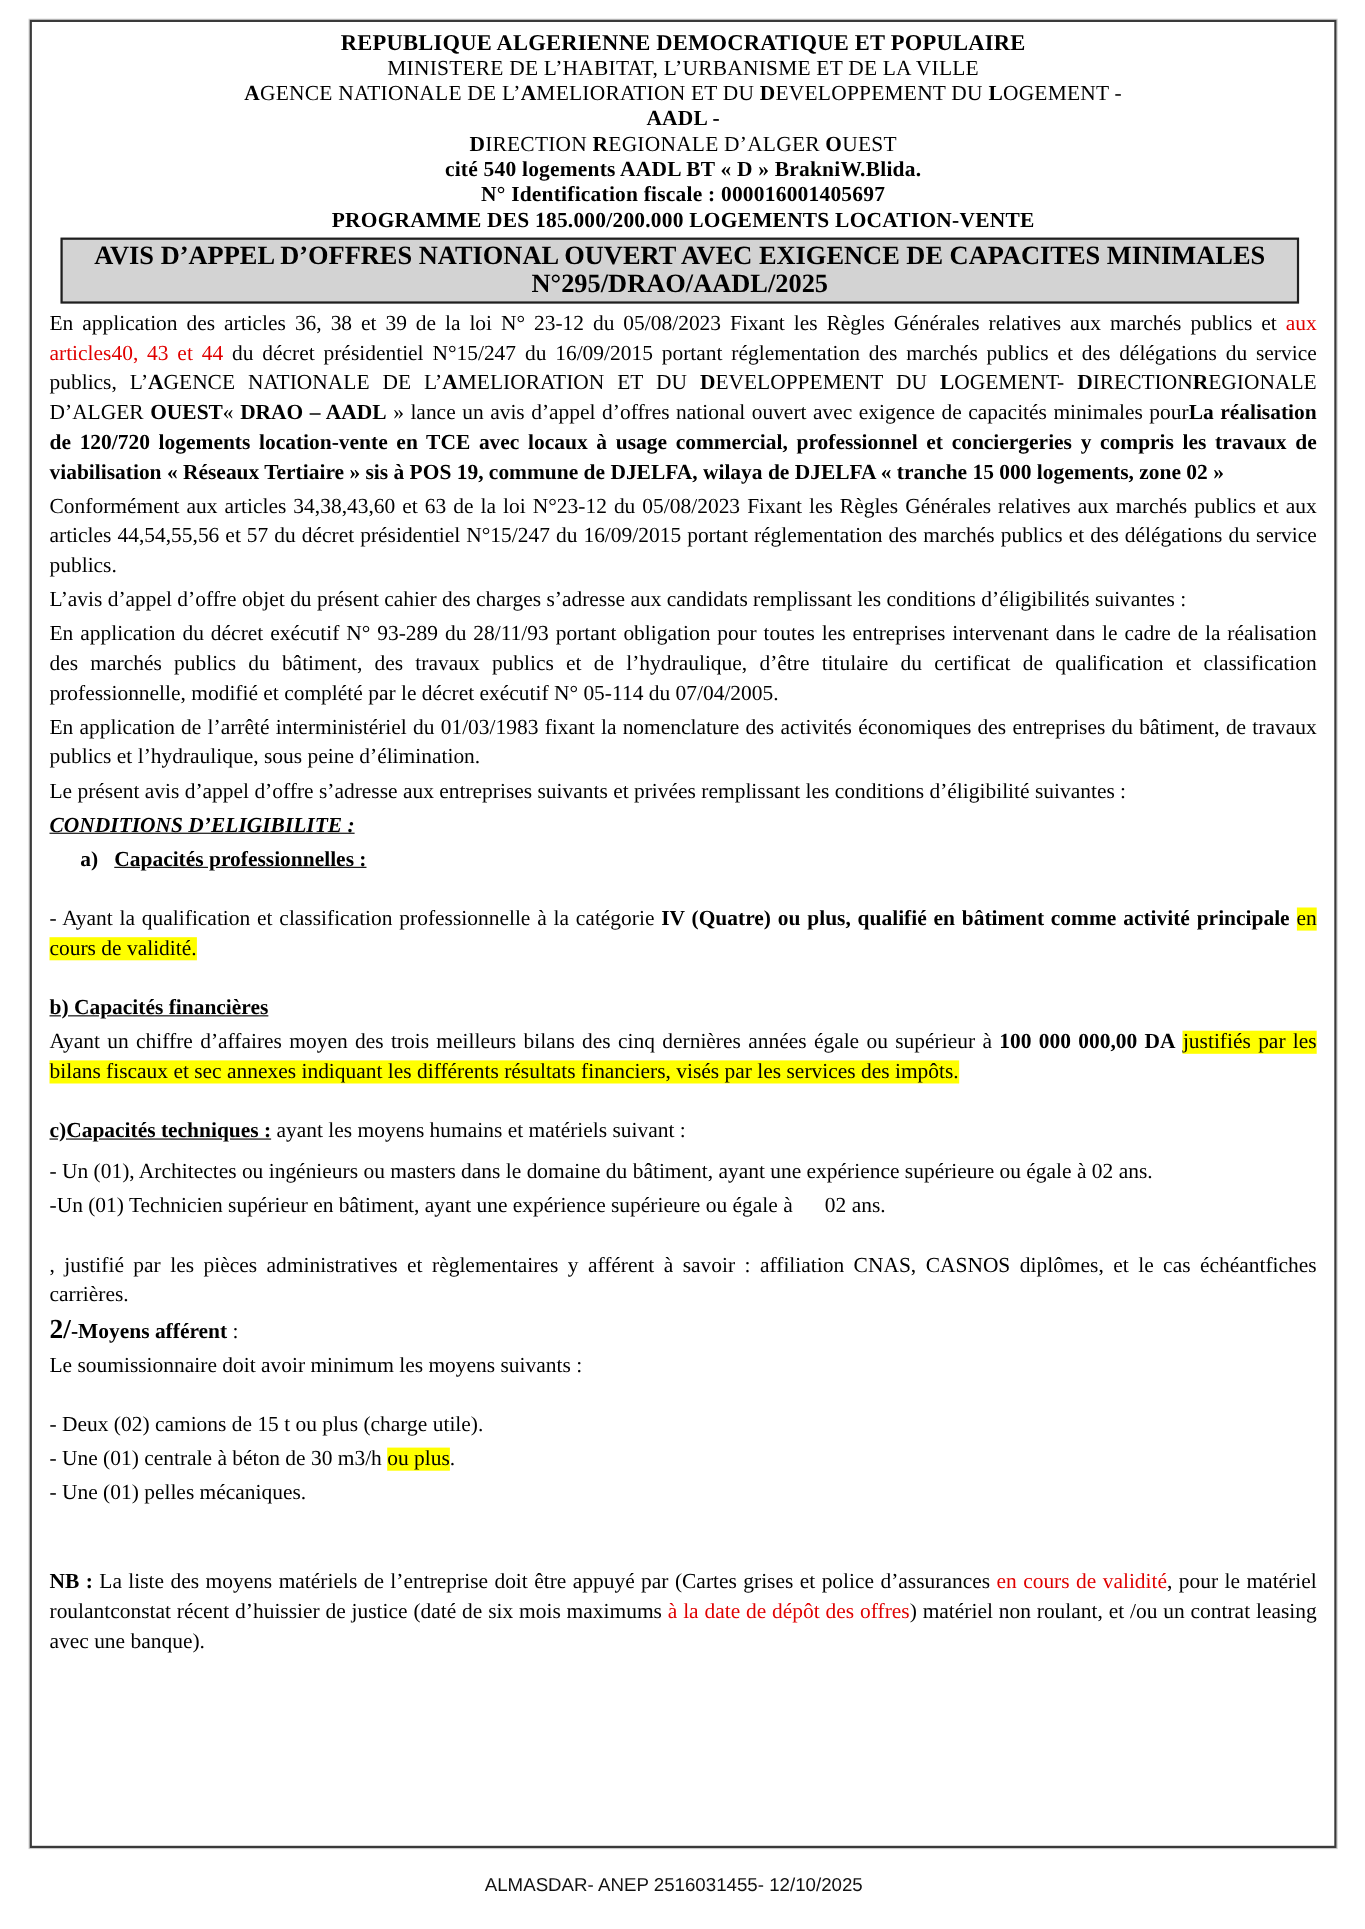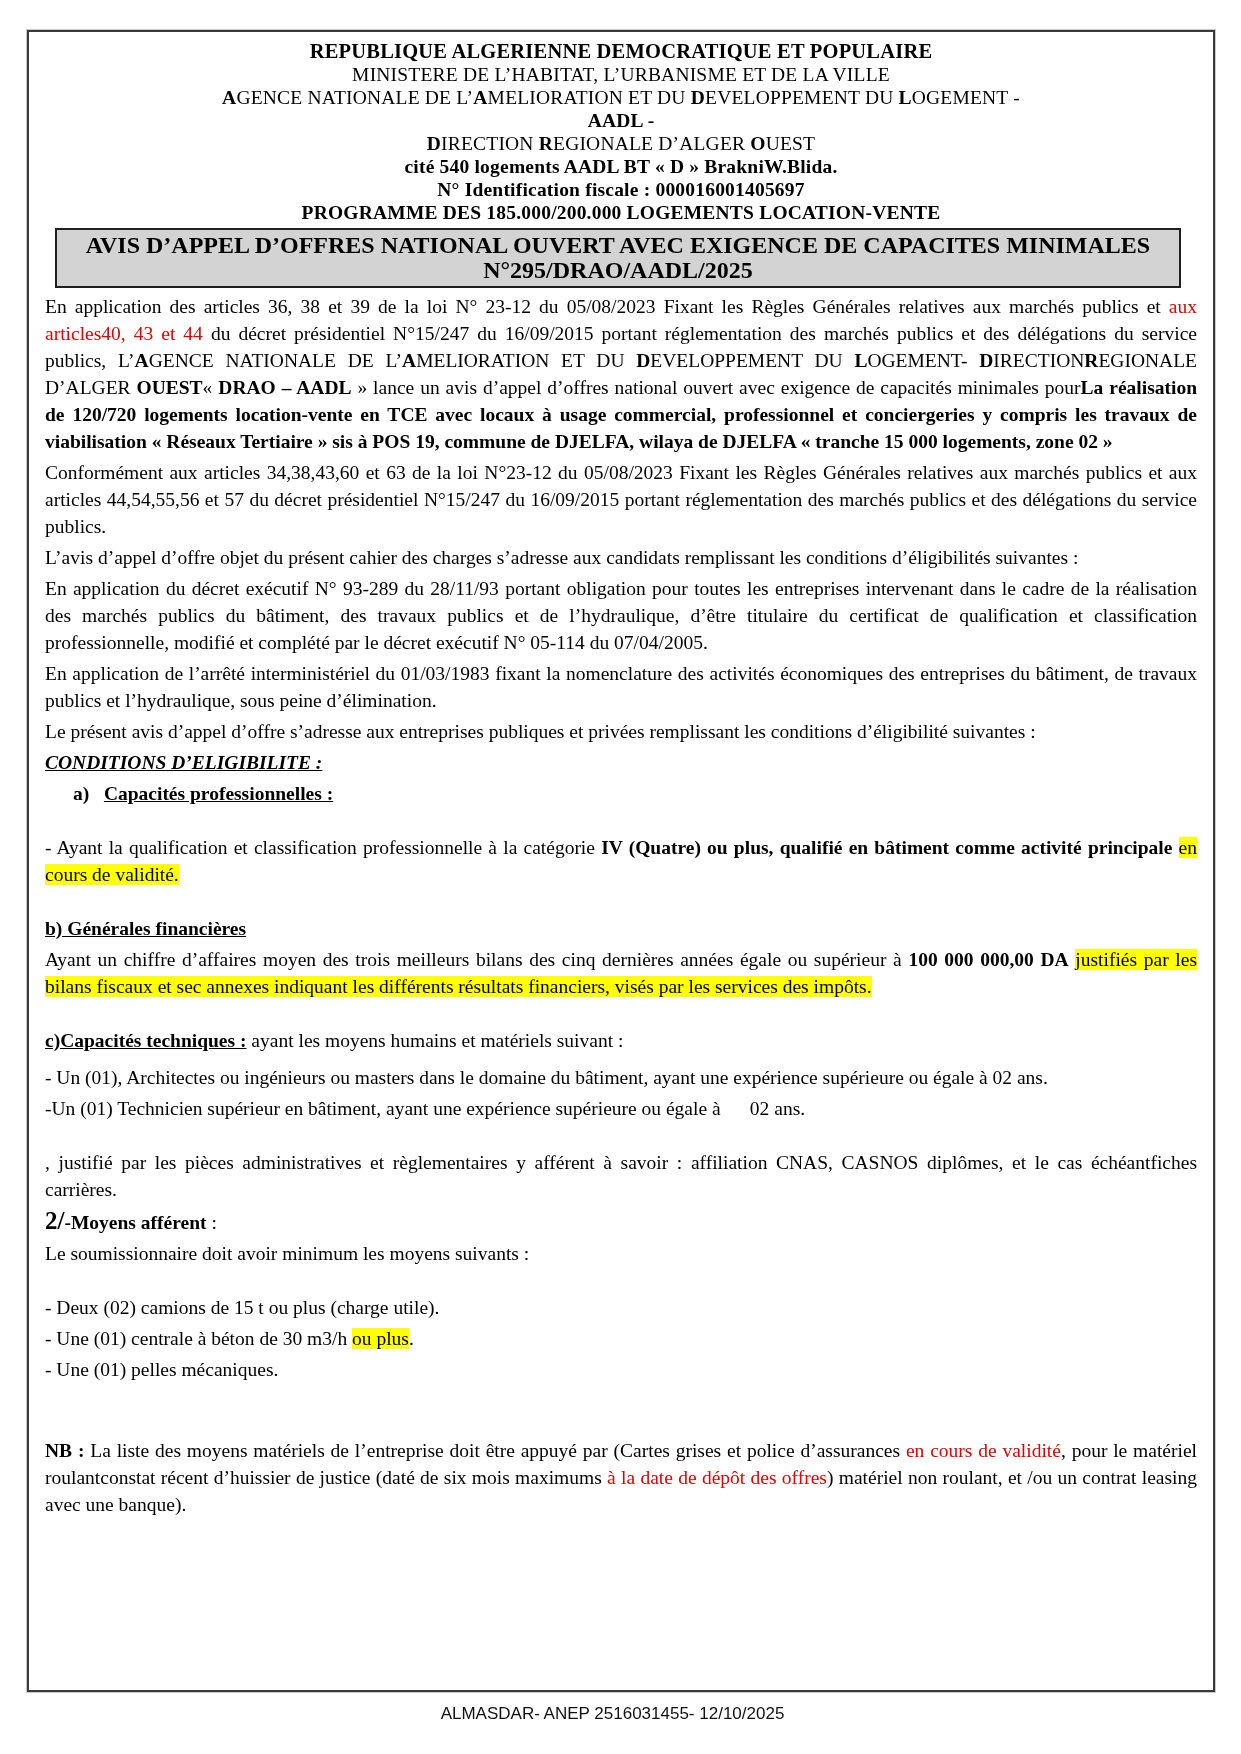--- a/index.html
+++ b/index.html
@@ -11,21 +11,21 @@
     color: #000;
   }
   .page {
     position: relative;
     width: 1241px; height: 1754px;
     background: #ffffff;
     overflow: hidden;
   }
   .frame {
     position: absolute;
-    left: 27px; top: 30px;
+    left: 27px; top: 18px;
     width: 1188px; height: 1662px;
     border: 2px solid #3a3a3a;
     box-shadow: 0 0 0 1px #c9c9c9;
     padding: 8px 12px 0 12px;
     background: #ffffff;
   }
   .doc-header {
     text-align: center;
     font-size: 19.5px;
     line-height: 23px;
@@ -89,25 +89,25 @@
     <div class="notice-box">
       <div>AVIS D’APPEL D’OFFRES NATIONAL OUVERT AVEC EXIGENCE DE CAPACITES MINIMALES</div>
       <div>N°295/DRAO/AADL/2025</div>
     </div>
     <div class="doc-body">
         <p><span>En application des articles 36, 38 et 39 de la loi N° 23-12 du 05/08/2023 Fixant les Règles Générales relatives aux marchés publics et </span><span class="st-red">aux articles40, 43 et 44</span><span> du décret présidentiel N°15/247 du 16/09/2015 portant réglementation des marchés publics et des délégations du service publics, L’</span><span class="st-b">A</span><span>GENCE NATIONALE DE L’</span><span class="st-b">A</span><span>MELIORATION ET DU </span><span class="st-b">D</span><span>EVELOPPEMENT DU </span><span class="st-b">L</span><span>OGEMENT- </span><span class="st-b">D</span><span>IRECTION</span><span class="st-b">R</span><span>EGIONALE D’ALGER </span><span class="st-b">OUEST</span><span>« </span><span class="st-b">DRAO – AADL</span><span> » lance un avis d’appel d’offres national ouvert avec exigence de capacités minimales pour</span><span class="st-b">La réalisation de 120/720 logements location-vente en TCE avec locaux à usage commercial, professionnel et conciergeries y compris les travaux de viabilisation « Réseaux Tertiaire » sis à POS 19, commune de DJELFA, wilaya de DJELFA « tranche 15 000 logements, zone 02 »</span></p>
         <p><span>Conformément aux articles 34,38,43,60 et 63 de la loi N°23-12 du 05/08/2023 Fixant les Règles Générales relatives aux marchés publics et aux articles 44,54,55,56 et 57 du décret présidentiel N°15/247 du 16/09/2015 portant réglementation des marchés publics et des délégations du service publics.</span></p>
         <p><span>L’avis d’appel d’offre objet du présent cahier des charges s’adresse aux candidats remplissant les conditions d’éligibilités suivantes :</span></p>
         <p><span>En application du décret exécutif N° 93-289 du 28/11/93 portant obligation pour toutes les entreprises intervenant dans le cadre de la réalisation des marchés publics du bâtiment, des travaux publics et de l’hydraulique, d’être titulaire du certificat de qualification et classification professionnelle, modifié et complété par le décret exécutif N° 05-114 du 07/04/2005.</span></p>
         <p><span>En application de l’arrêté interministériel du 01/03/1983 fixant la nomenclature des activités économiques des entreprises du bâtiment, de travaux publics et l’hydraulique, sous peine d’élimination.</span></p>
-        <p><span> Le présent avis d’appel d’offre s’adresse aux entreprises publiques et privées remplissant les conditions d’éligibilité suivantes :</span></p>
+        <p><span> Le présent avis d’appel d’offre s’adresse aux entreprises suivants et privées remplissant les conditions d’éligibilité suivantes :</span></p>
         <p><span class="st-b st-i st-u">CONDITIONS D’ELIGIBILITE :</span></p>
         <p class="indent1"><span class="st-b">a)</span><span class="st-pre">   </span><span class="st-b st-u">Capacités professionnelles :</span></p>
         <p class="gt1"><span>-  Ayant la qualification et classification professionnelle à la catégorie </span><span class="st-b">IV (Quatre) ou plus, qualifié en bâtiment comme activité principale</span><span> </span><span class="st-hl">en cours de validité.</span></p>
-        <p class="gt1"><span class="st-b st-u">b) Générales financières</span></p>
+        <p class="gt1"><span class="st-b st-u">b) Capacités financières</span></p>
         <p><span>Ayant un chiffre d’affaires moyen des trois meilleurs bilans des cinq dernières années égale ou supérieur à </span><span class="st-b">100 000 000,00 DA</span><span> </span><span class="st-hl">justifiés par les bilans fiscaux et sec annexes indiquant les différents résultats financiers, visés par les services des impôts.</span></p>
         <p class="gt1"><span class="st-b st-u">c)Capacités techniques :</span><span> ayant les moyens humains et matériels suivant :</span></p>
         <p class="gt-half"><span> - Un (01), Architectes ou ingénieurs ou masters dans le domaine du bâtiment, ayant une expérience supérieure ou égale à 02 ans.</span></p>
         <p><span>-Un (01) Technicien supérieur en bâtiment, ayant une expérience supérieure ou égale à</span><span class="st-pre">      </span><span>02 ans.</span></p>
         <p class="gt1"><span>, justifié par les pièces administratives et règlementaires y afférent à savoir : affiliation CNAS, CASNOS diplômes, et le cas échéantfiches carrières.</span></p>
         <p><span class="st-b st-big">2/</span><span class="st-b">-Moyens afférent</span><span> :</span></p>
         <p><span>Le soumissionnaire doit avoir minimum les moyens suivants :</span></p>
         <p class="gt1"><span>- Deux (02) camions de 15 t ou plus (charge utile).</span></p>
         <p><span>- Une (01) centrale à béton de 30 m3/h </span><span class="st-hl">ou plus</span><span>.</span></p>
         <p><span>- Une (01) pelles mécaniques.</span></p>

